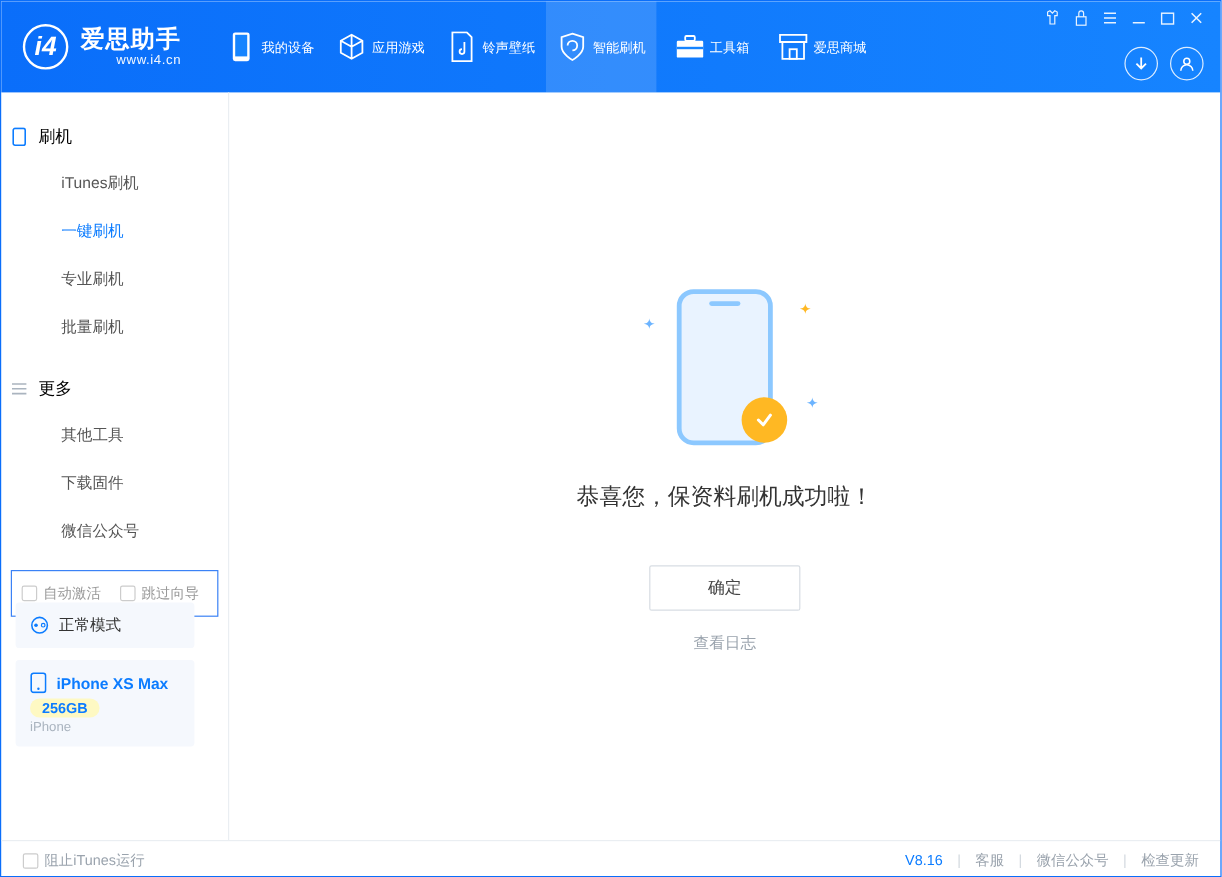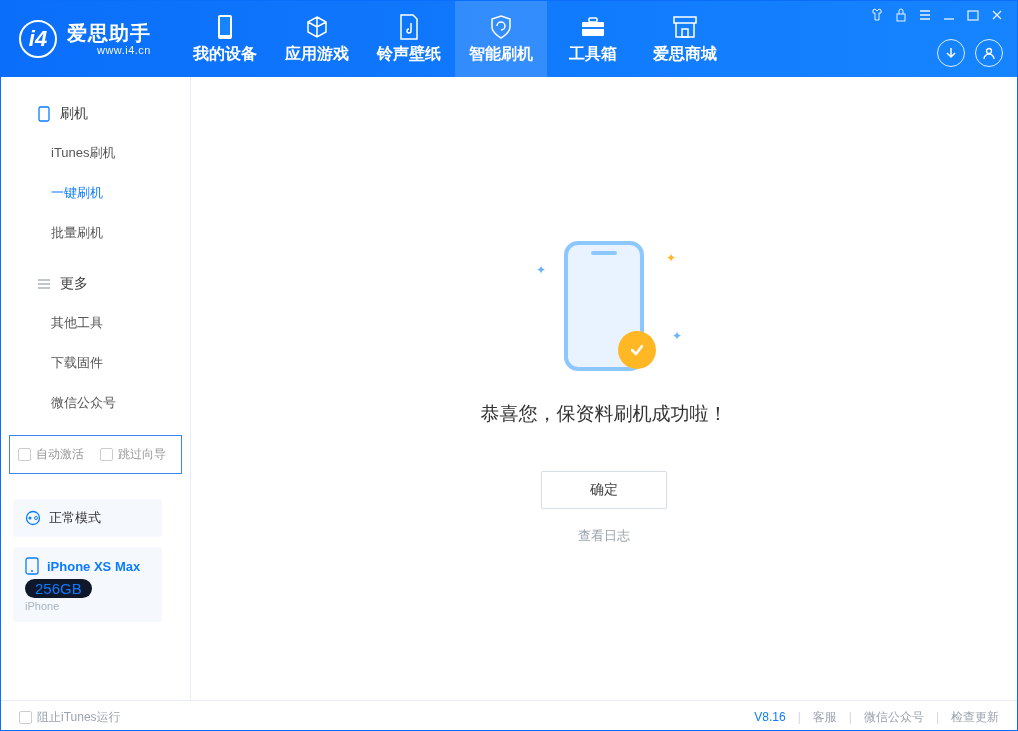--- a/index.html
+++ b/index.html
@@ -6,40 +6,40 @@
 body { background: #fff; width: 1018px; height: 731px; overflow: hidden; border: 1px solid #0a6efa; position: relative; }
 
 .header { height: 76px; background: linear-gradient(90deg, #0a6efa 0%, #1684ff 100%); display: flex; align-items: center; color: #fff; position: relative; }
 .logo-area { display: flex; align-items: center; padding: 0 18px; text-align: right; }
 .logo-icon { width: 38px; height: 38px; border: 2px solid #fff; border-radius: 50%; display: flex; align-items: center; justify-content: center; font-weight: bold; font-size: 22px; font-style: italic; margin-right: 10px; }
 .logo-text { display: flex; flex-direction: column; line-height: 1.1; }
 .logo-title { font-size: 20px; font-weight: 600; letter-spacing: 1px; }
 .logo-sub { font-size: 11px; opacity: 0.95; letter-spacing: 0.5px; }
 
 .nav-tabs { display: flex; height: 100%; margin-left: 10px; }
-.nav-tab { width: 92px; display: flex; flex-direction: column; align-items: center; justify-content: center; cursor: pointer; font-size: 16px; gap: 4px; font-weight: bold; }
+.nav-tab { width: 92px; display: flex; flex-direction: row; align-items: center; justify-content: center; cursor: pointer; font-size: 11px; gap: 4px; }
 .nav-tab.active { background: rgba(255,255,255,0.15); }
 .nav-tab-icon { width: 26px; height: 26px; display: flex; align-items: center; justify-content: center; }
 
 .header-right { position: absolute; right: 12px; top: 6px; display: flex; align-items: center; gap: 8px; }
 .win-btn { width: 16px; height: 16px; display: flex; align-items: center; justify-content: center; cursor: pointer; opacity: 0.9; }
 .header-circles { position: absolute; right: 14px; bottom: 10px; display: flex; gap: 10px; }
 .circle-btn { width: 28px; height: 28px; border: 1.5px solid rgba(255,255,255,0.85); border-radius: 50%; display: flex; align-items: center; justify-content: center; cursor: pointer; }
 
 .body-area { display: flex; height: calc(100% - 76px - 30px); }
 .sidebar { width: 190px; border-right: 1px solid #eaeef2; padding-top: 18px; position: relative; }
-.side-section { font-size: 14px; color: #404040; padding: 10px 35px; display: flex; align-items: center; gap: 8px; }
+.side-section { font-size: 14px; color: #000000; padding: 10px 7px; display: flex; align-items: center; gap: 8px; }
 .side-section-icon { width: 16px; height: 16px; display: flex; align-items: center; justify-content: center; }
 .side-item { font-size: 13px; color: #555; padding: 11px 20px 11px 50px; cursor: pointer; }
 .side-item.active { color: #0c7cff; }
 
 .device-box { margin: 0 12px 10px; border-radius: 3px; padding: 10px 12px; font-size: 13px; background: #f5f8fd; display: flex; align-items: center; gap: 8px; }
 .device-box.mode { color: #333; }
 .device-name { color: #0c7cff; font-weight: 600; }
-.device-capacity { display: inline-block; background: #0f172a; color: #0c7cff; border-radius: 10px; padding: 1px 10px; font-size: 15px; margin-top: 4px; }
+.device-capacity { display: inline-block; background: #fef9c3; color: #0c7cff; border-radius: 10px; padding: 1px 10px; font-size: 12px; margin-top: 4px; font-weight: bold; }
 .device-sub { color: #aab4bf; font-size: 11px; margin-top: 2px; }
 
 .option-row { border: 1px solid #3b82f6; margin: 12px 8px; padding: 10px 8px; display: flex; gap: 16px; align-items: center; font-size: 12px; color: #999; }
 .chk { width: 13px; height: 13px; border: 1px solid #ccc; border-radius: 2px; display: inline-block; flex-shrink: 0; }
 .opt-item { display: flex; align-items: center; gap: 5px; cursor: pointer; }
 
 .main { flex: 1; display: flex; flex-direction: column; align-items: center; justify-content: center; }
 .success-illus { position: relative; width: 160px; height: 150px; margin-bottom: 18px; }
 .phone { position: absolute; left: 50%; top: 8px; transform: translateX(-50%); width: 80px; height: 130px; border: 4px solid #8cc8ff; border-radius: 14px; background: #e9f3ff; }
 .phone::before { content: ""; position: absolute; top: 6px; left: 50%; transform: translateX(-50%); width: 26px; height: 4px; background: #8cc8ff; border-radius: 3px; }
@@ -181,20 +181,21 @@
     <div class="side-section">
       <span class="side-section-icon">
           <svg width="12" height="16" viewBox="0 0 12 16">
             <rect x="1" y="1" width="10" height="14" rx="1.5" fill="none" stroke="#0c7cff" stroke-width="1.3"></rect>
           </svg>
         </span>
       <span>刷机</span>
     </div>
     <div class="side-item">iTunes刷机</div>
     <div class="side-item active">一键刷机</div>
+    <div class="side-item">专业刷机</div>
     <div class="side-item">批量刷机</div>
 
     <div class="side-section" style="margin-top:12px;">
       <span class="side-section-icon">
           <svg width="14" height="12" viewBox="0 0 14 12">
             <path d="M1 2 L13 2 M1 6 L13 6 M1 10 L13 10" stroke="#aab4bf" stroke-width="1.3"></path>
           </svg>
         </span>
       <span>更多</span>
     </div>

